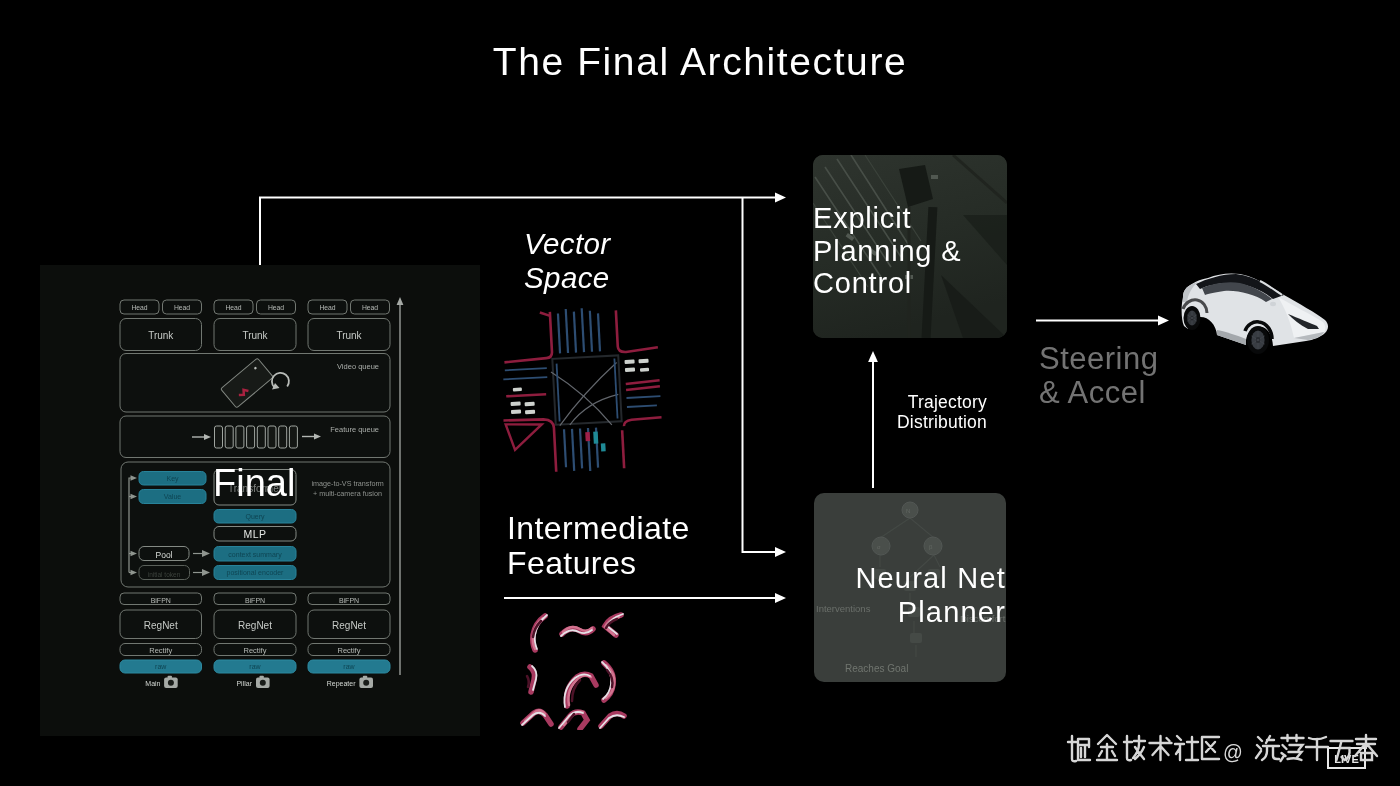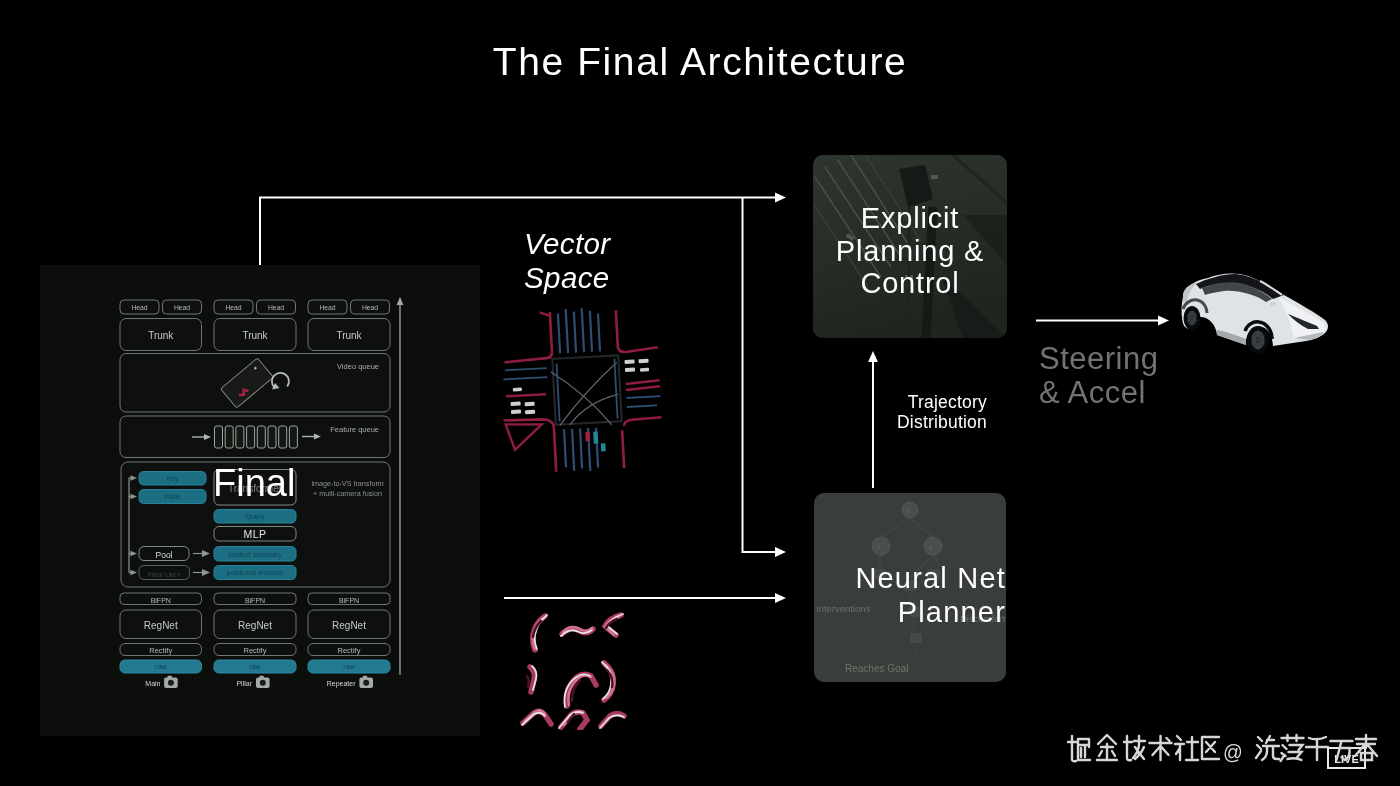--- a/index.html
+++ b/index.html
@@ -5,21 +5,21 @@
   html,body{margin:0;padding:0;background:#000;}
   #stage{position:relative;width:1400px;height:786px;background:#000;overflow:hidden;
          font-family:"Liberation Sans", sans-serif;}
   .abs{position:absolute;}
   #title{left:0;top:40px;width:1400px;text-align:center;color:#fff;font-size:39px;letter-spacing:1.6px;}
   #vecspace{left:524px;top:227px;font-size:29.5px;line-height:34px;letter-spacing:0.4px;color:#fff;font-style:italic;}
   #interfeat{left:507px;top:511px;font-size:32px;line-height:35px;letter-spacing:0.4px;color:#fff;}
   #steering{left:1039px;top:342px;font-size:31px;line-height:33.5px;letter-spacing:0.5px;color:#737373;}
   #traj{left:897px;top:392px;font-size:17.5px;line-height:20px;letter-spacing:0.2px;color:#fff;text-align:right;}
   #explicit{left:813px;top:155px;width:194px;height:183px;border-radius:10px;background:#232823;overflow:hidden;}
-  #explicit .lbl{position:absolute;left:0;top:47px;width:194px;text-align:center;color:#fff;font-size:29px;line-height:32.7px;letter-spacing:0.8px;}
+  #explicit .lbl{position:absolute;left:0;top:47px;width:194px;text-align:left;color:#fff;font-size:29px;line-height:32.7px;letter-spacing:0.8px;}
   #neural{left:814px;top:493px;width:192px;height:189px;border-radius:10px;background:#3a3e3b;overflow:hidden;}
   #neural .lbl{position:absolute;left:0;top:68px;width:192px;text-align:right;color:#fff;font-size:29px;line-height:34px;letter-spacing:1.2px;}
   #panel{left:40px;top:265px;width:440px;height:471px;background:#0c0e0c;}
   #vision{left:213px;top:462px;font-size:38px;color:#fff;}
 </style>
 </head>
 <body>
 <div id="stage">
   <div id="title" class="abs">The Final Architecture</div>
 
@@ -200,20 +200,21 @@
     <g fill="#fff">
       <polygon points="786,197.5 775,192.6 775,202.4"></polygon>
       <polygon points="786,552 775,547.1 775,556.9"></polygon>
       <polygon points="786,598 775,593.1 775,602.9"></polygon>
       <polygon points="873,351 868.1,362 877.9,362"></polygon>
       <polygon points="1169,320.5 1158,315.6 1158,325.4"></polygon>
     </g>
   </svg>
 
   <div id="vecspace" class="abs">Vector<br>Space</div>
+  <div id="interfeat" class="abs">Intermediate<br>Features</div>
 
   <div id="explicit" class="abs">
     <svg width="194" height="183" viewBox="0 0 194 183" style="position:absolute;left:0;top:0">
       <defs>
         <linearGradient id="exg" x1="0" y1="0" x2="0.3" y2="1">
           <stop offset="0" stop-color="#2e342e"></stop>
           <stop offset="0.55" stop-color="#262c26"></stop>
           <stop offset="1" stop-color="#1f241f"></stop>
         </linearGradient>
       </defs>

